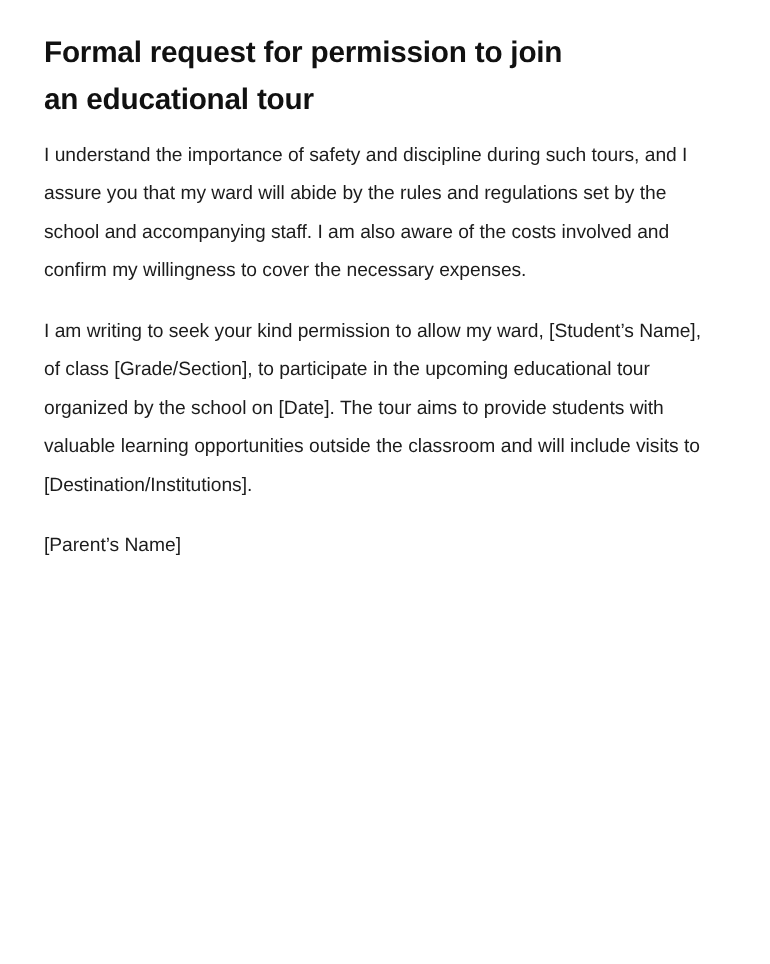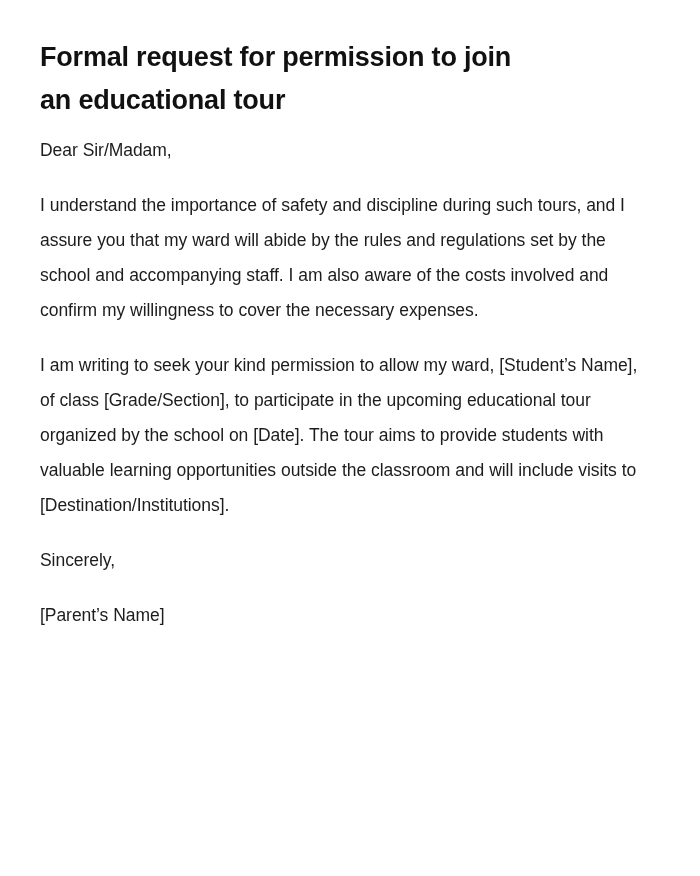--- a/index.html
+++ b/index.html
@@ -19,21 +19,21 @@
     width: 700px;
     height: 876px;
     background: #ffffff;
     padding: 0px 60px 0px 40px;
   }
   .article {
     width: 600px;
   }
   .doc-title {
     margin: 0;
-    padding-top: 36px;
+    padding-top: 26px;
     font-size: 27px;
     font-weight: 700;
     line-height: 43px;
     letter-spacing: -0.2px;
     color: #111111;
     max-width: 500px;
     font-stretch: condensed;
   }
   .body-copy {
     margin: 0;
@@ -55,26 +55,24 @@
 <body>
 
 <div class="page">
   <article class="article">
 
     <h1 class="doc-title">Formal request for permission to join an educational tour</h1>
 
     <div class="body-copy">
 
 
-      <p class="para">Dear Sir/Madam,</p>
 
       <p class="para">I understand the importance of safety and discipline during such tours, and I assure you that my ward will abide by the rules and regulations set by the school and accompanying staff. I am also aware of the costs involved and confirm my willingness to cover the necessary expenses.</p>
 
       <p class="para">I am writing to seek your kind permission to allow my ward, [Student’s Name], of class [Grade/Section], to participate in the upcoming educational tour organized by the school on [Date]. The tour aims to provide students with valuable learning opportunities outside the classroom and will include visits to [Destination/Institutions].</p>
 
 
-      <p class="para">Sincerely,</p>
 
       <p class="para">[Parent’s Name]</p>
 
     </div>
   </article>
 </div>
 
 </body></html>

